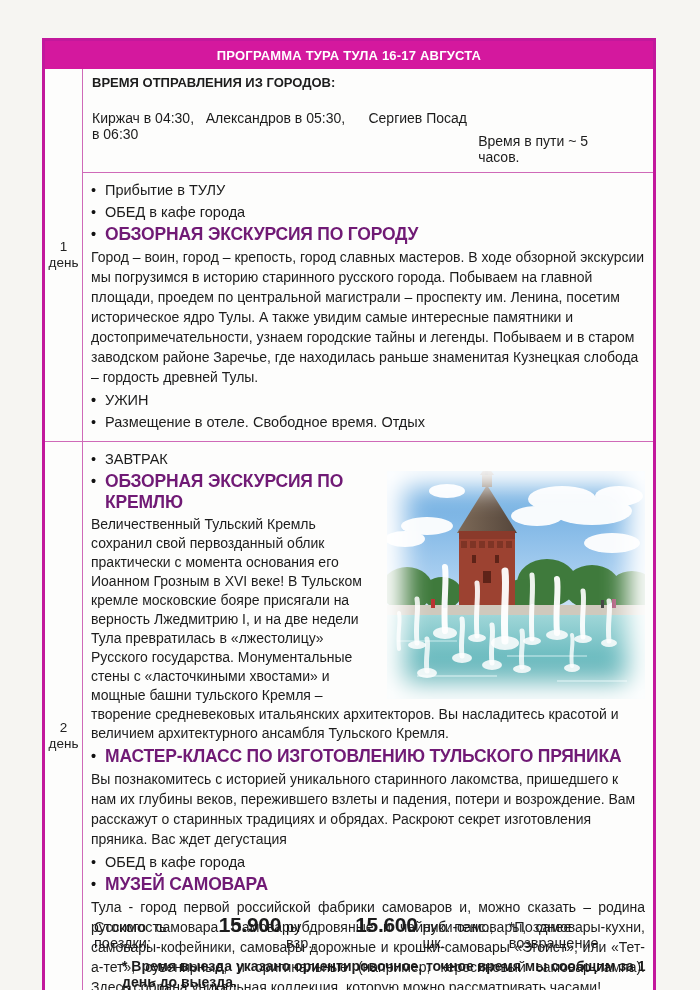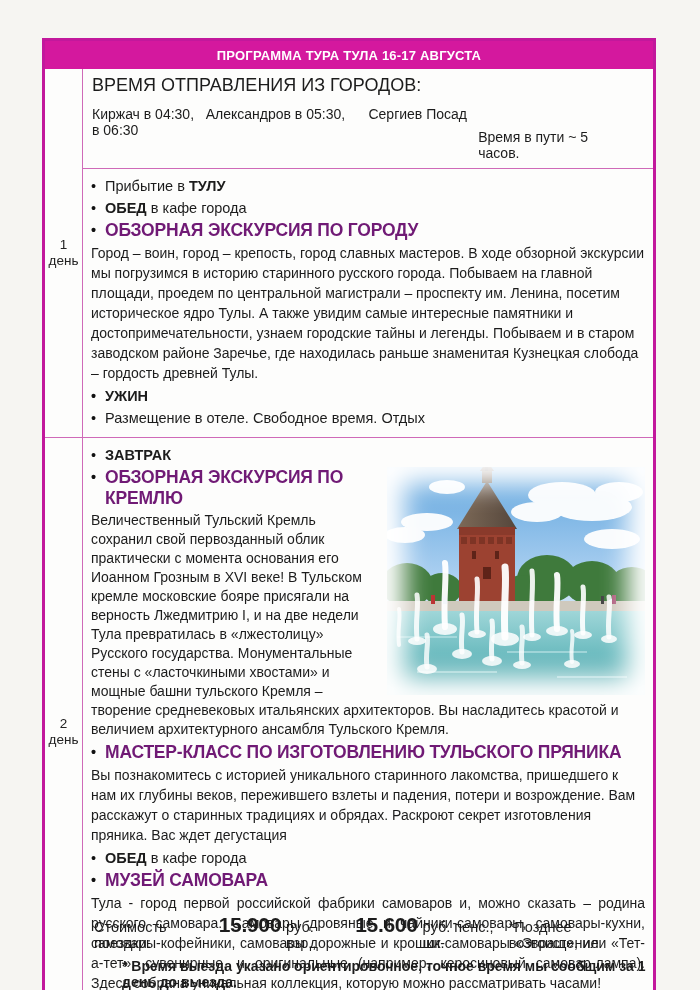--- a/index.html
+++ b/index.html
@@ -30,36 +30,36 @@
   .left-cell {
     display:flex; flex-direction:column; align-items:center; justify-content:center;
     font-size:13.5px; color:#222; line-height:16px;
   }
   .left1 { grid-row:1/3; grid-column:1; }
   .left2 { grid-row:3; grid-column:1; }
   .dep   { grid-row:1; grid-column:2; padding:6px 8px 7px 9px; }
   .day1  { grid-row:2; grid-column:2; padding:5px 8px 7px 8px; }
   .day2  { grid-row:3; grid-column:2; padding:5px 8px 8px 8px; }
 
-  .dep-title { font-weight:normal; font-size:18px; margin-bottom:10px; }
+  .dep-title { font-weight:bold; font-size:13px; margin-bottom:20px; }
   .dep-line { display:flex; font-size:14px; }
   .dep-cities { white-space:pre-wrap; }
   .dep-duration { margin-left:auto; padding-right:26px;margin-top:23px; }
 
   ul.prog { list-style:none; }
   ul.prog li { position:relative; padding-left:14px; font-size:14.5px; line-height:20px; margin:2px 0; }
   ul.prog li::before { content:"•"; position:absolute; left:0; top:0; font-size:14.5px; color:#111; }
   li.head { font-weight:bold; }
   li.red-head { margin:5px 0 4px; }
   li.red-head .rh { color:#701a75; font-weight:bold; font-size:17.5px; letter-spacing:-0.2px; }
   li.red-head::before { font-weight:bold; top:1px; }
   .para { font-size:14px; line-height:20px; margin:2px 0 3px; }
   .para-wrap { line-height:19px; }
   .just { text-align:justify; }
-  b { font-weight:bold; }
+  b { font-weight:normal; }
 
   .photo {
     float:right; width:258px; height:228px;
     margin:0 0 4px 10px;
     position:relative; overflow:hidden;
     background:#fff;
   }
   .photo svg { display:block; }
   .photo .fade {
     position:absolute; inset:0;

